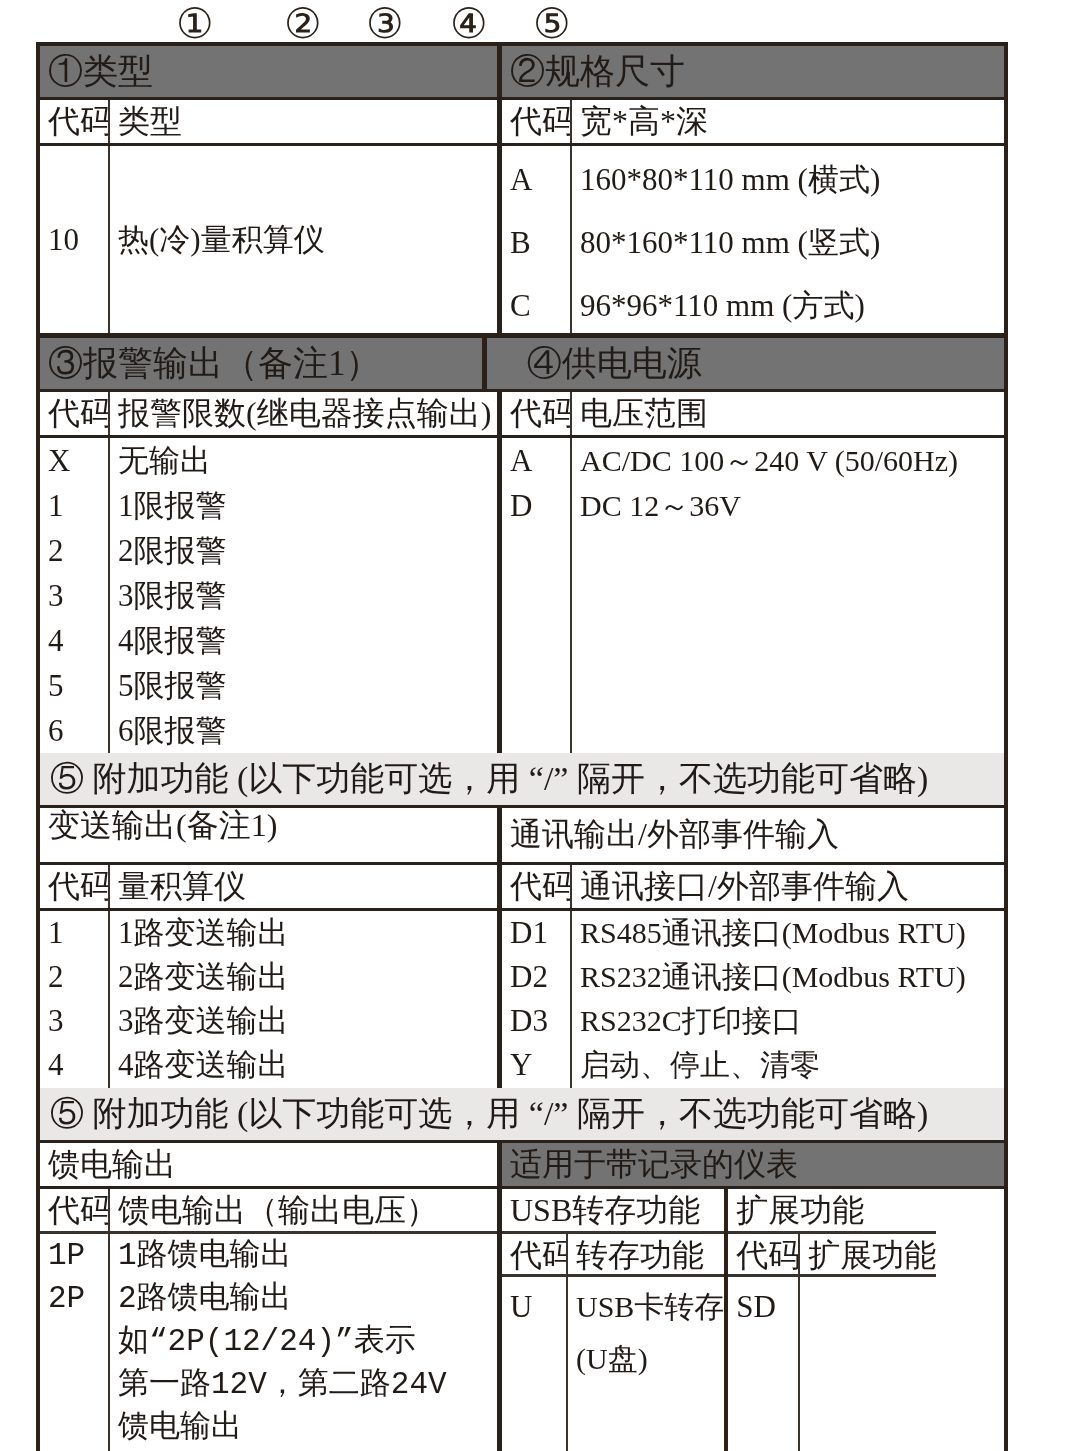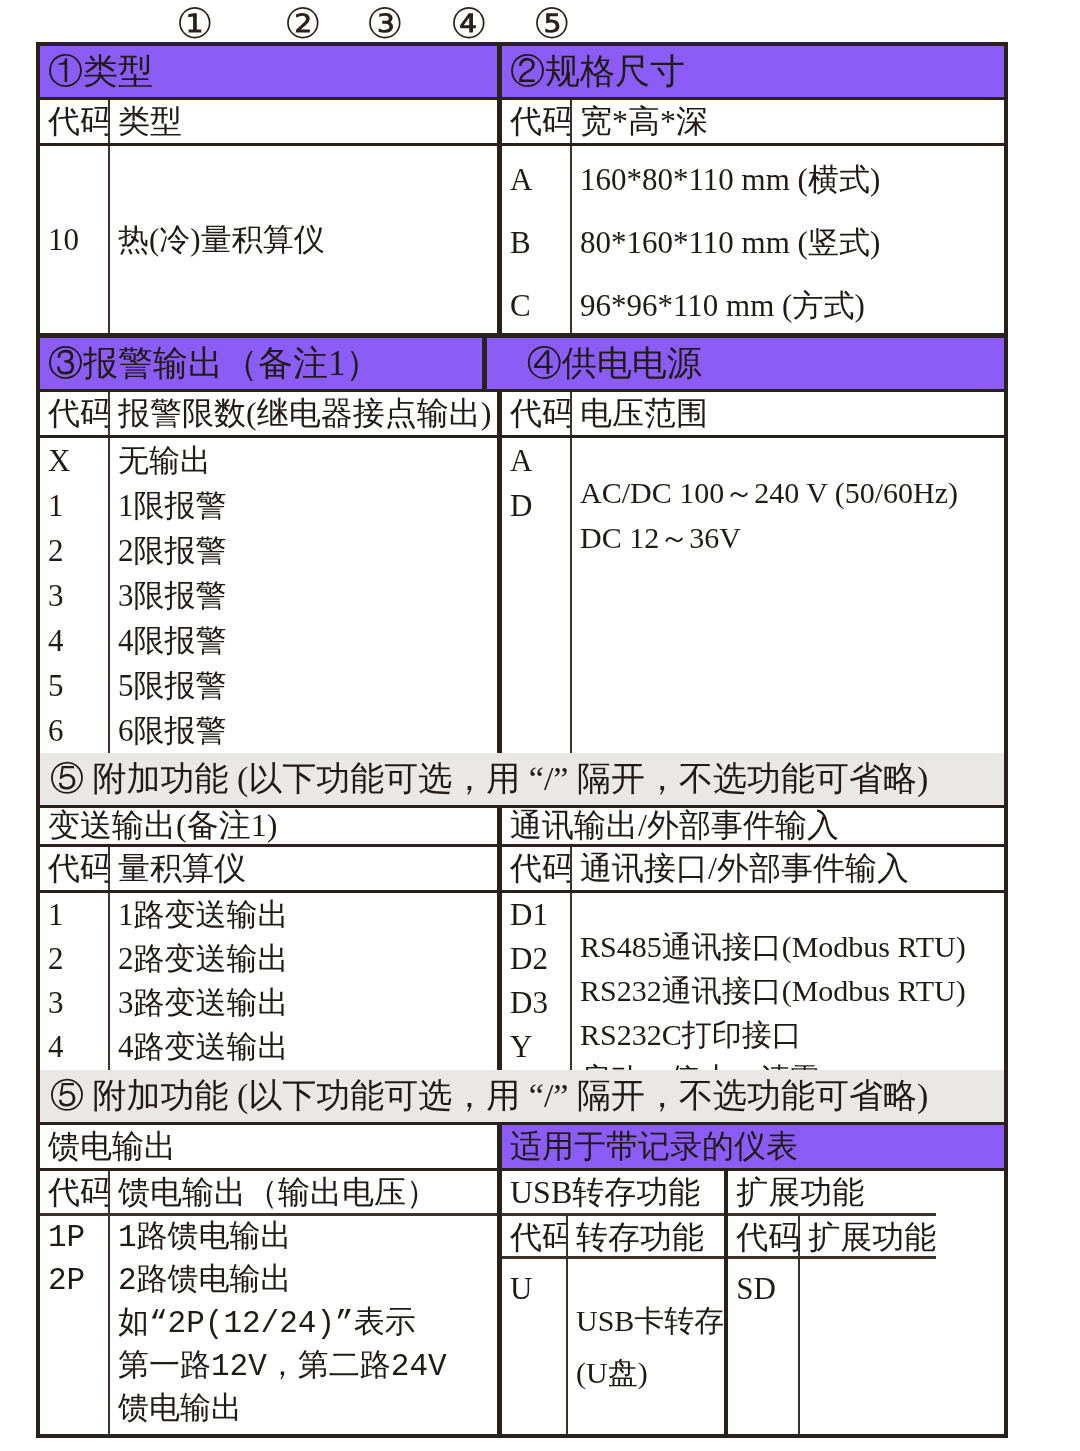--- a/index.html
+++ b/index.html
@@ -18,30 +18,30 @@
     position:absolute; left:36px; top:42px; width:972px;
     border:4px solid #2b211b; background:#ffffff;
   }
   .row { display:flex; width:100%; border-bottom:3px solid #2b211b; }
   .row.noline { border-bottom:none; }
   .row.thick-top { border-top:5px solid #2b211b;gap:32px; }
   .banner {
     height:55px; background:#e9e8e6; display:flex; align-items:center;
     padding-left:10px; font-size:34px; white-space:nowrap; border-bottom:3px solid #2b211b;
   }
-  .gray { background:#8b5cf6; }
+  .gray { background:#737373; }
   .lhalf { width:462px; border-right:5px solid #2b211b; display:flex; }
   .rhalf { width:502px; display:flex; }
   .cell { display:flex; align-items:center; padding-left:8px; white-space:nowrap; overflow:hidden; }
   .title-cell { font-size:35px; height:51px; }
   .code-col { width:70px; border-right:2px solid #3a322c; flex-shrink:0; }
   .val-col  { flex:1 1 auto; }
   .subh { height:43px; font-size:32px; }
   .fs31 { font-size:31px; }
-  .fs30 { font-size:30px;margin-top:32px; }
+  .fs30 { font-size:30px; }
   
   .lines { display:block; padding-top:0; }
   .lines div { white-space:nowrap; }
   .center-v { align-items:center; }
   
   .s1-body { height:187px; }
   .s1-lines div { line-height:63px; padding-top:0; }
   .s1-lines { padding-top:2px; }
   
   .s2-body { height:315px; }
@@ -167,21 +167,21 @@
         </div>
       </div>
     </div>
 
     <div class="banner thick-top">⑤ 附加功能 (以下功能可选，用 “/” 隔开，不选功能可省略)</div>
     <div class="row">
       <div class="lhalf">
           <div class="cell subh" style="height:36px">变送输出(备注1)</div>
         </div>
       <div class="rhalf">
-          <div class="cell subh" style="height:36px">通讯输出/外部事件输入</div>
+          <div class="cell subh" style="height:54px">通讯输出/外部事件输入</div>
         </div>
     </div>
     <div class="row">
       <div class="lhalf">
         <div class="cell code-col subh">代码</div>
         <div class="cell val-col subh">量积算仪</div>
       </div>
       <div class="rhalf">
         <div class="cell code-col subh">代码</div>
         <div class="cell val-col subh">通讯接口/外部事件输入</div>

